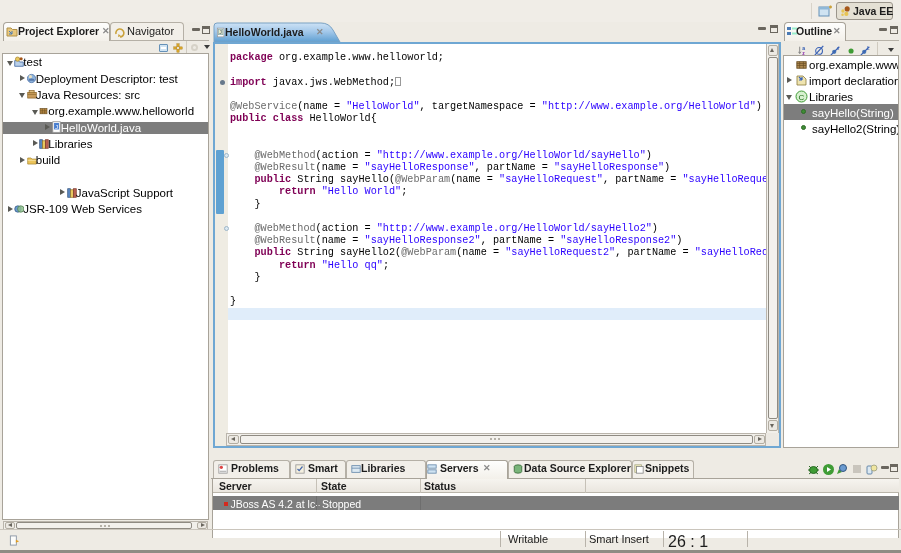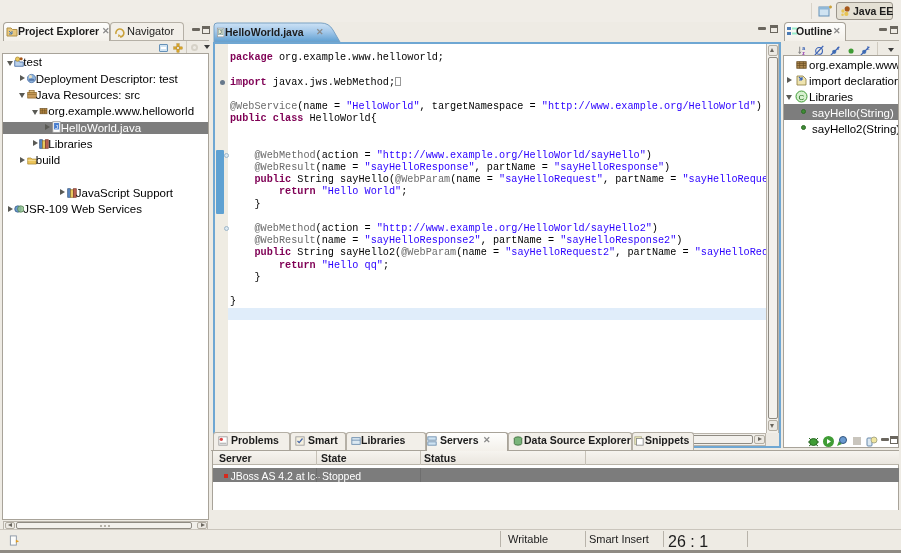--- a/index.html
+++ b/index.html
@@ -317,21 +317,21 @@
       <div class="abs" style="left:17px;top:5.5px;width:5px;height:5px;border-radius:50%;background:#3f8c35;border:1px solid #2f6b28;"></div>
       <span class="abs" style="left:28px;top:3px;">sayHello(String)</span>
     </div>
     <div class="tree-row" style="left:0;top:64px;width:114px;">
       <div class="abs" style="left:17px;top:5.5px;width:5px;height:5px;border-radius:50%;background:#3f8c35;border:1px solid #2f6b28;"></div>
       <span class="abs" style="left:28px;top:3px;">sayHello2(String)</span>
     </div>
   </div>
 </div>
 
-<div class="abs" style="left:211px;top:432px;width:688px;height:79px;">
+<div class="abs" style="left:211px;top:460px;width:688px;height:79px;">
 
   <div class="abs" style="left:0;top:18px;width:215px;height:1px;background:#a8a399;"></div>
   <div class="abs" style="left:296px;top:18px;width:392px;height:1px;background:#a8a399;"></div>
 
   <div class="abs" style="left:2px;top:0;width:77px;height:18px;border:1px solid #b5b0a6;border-bottom:none;border-radius:3px 3px 0 0;background:#f2efe9;"></div>
   <svg class="abs" style="left:7px;top:4px" width="10" height="10" viewBox="0 0 12 12">
       <rect x="1" y="1" width="10" height="10" fill="#fff" stroke="#999"></rect>
       <circle cx="4" cy="4" r="2" fill="#d44"></circle>
       <rect x="2" y="8" width="8" height="2" fill="#bbb"></rect>
     </svg>

